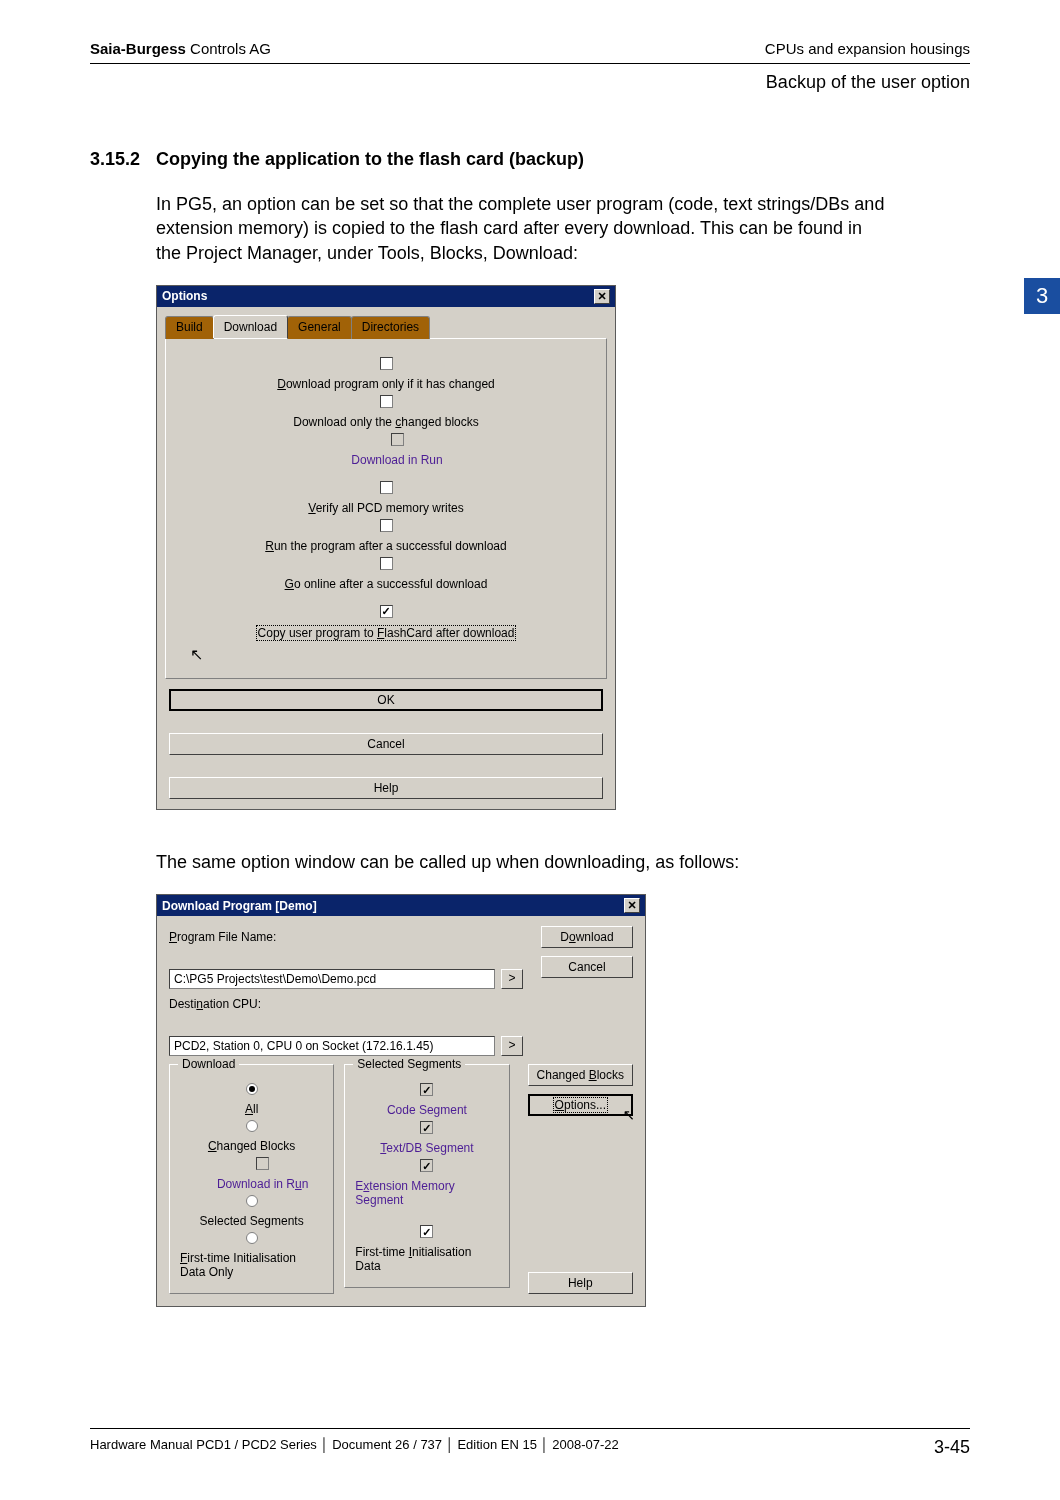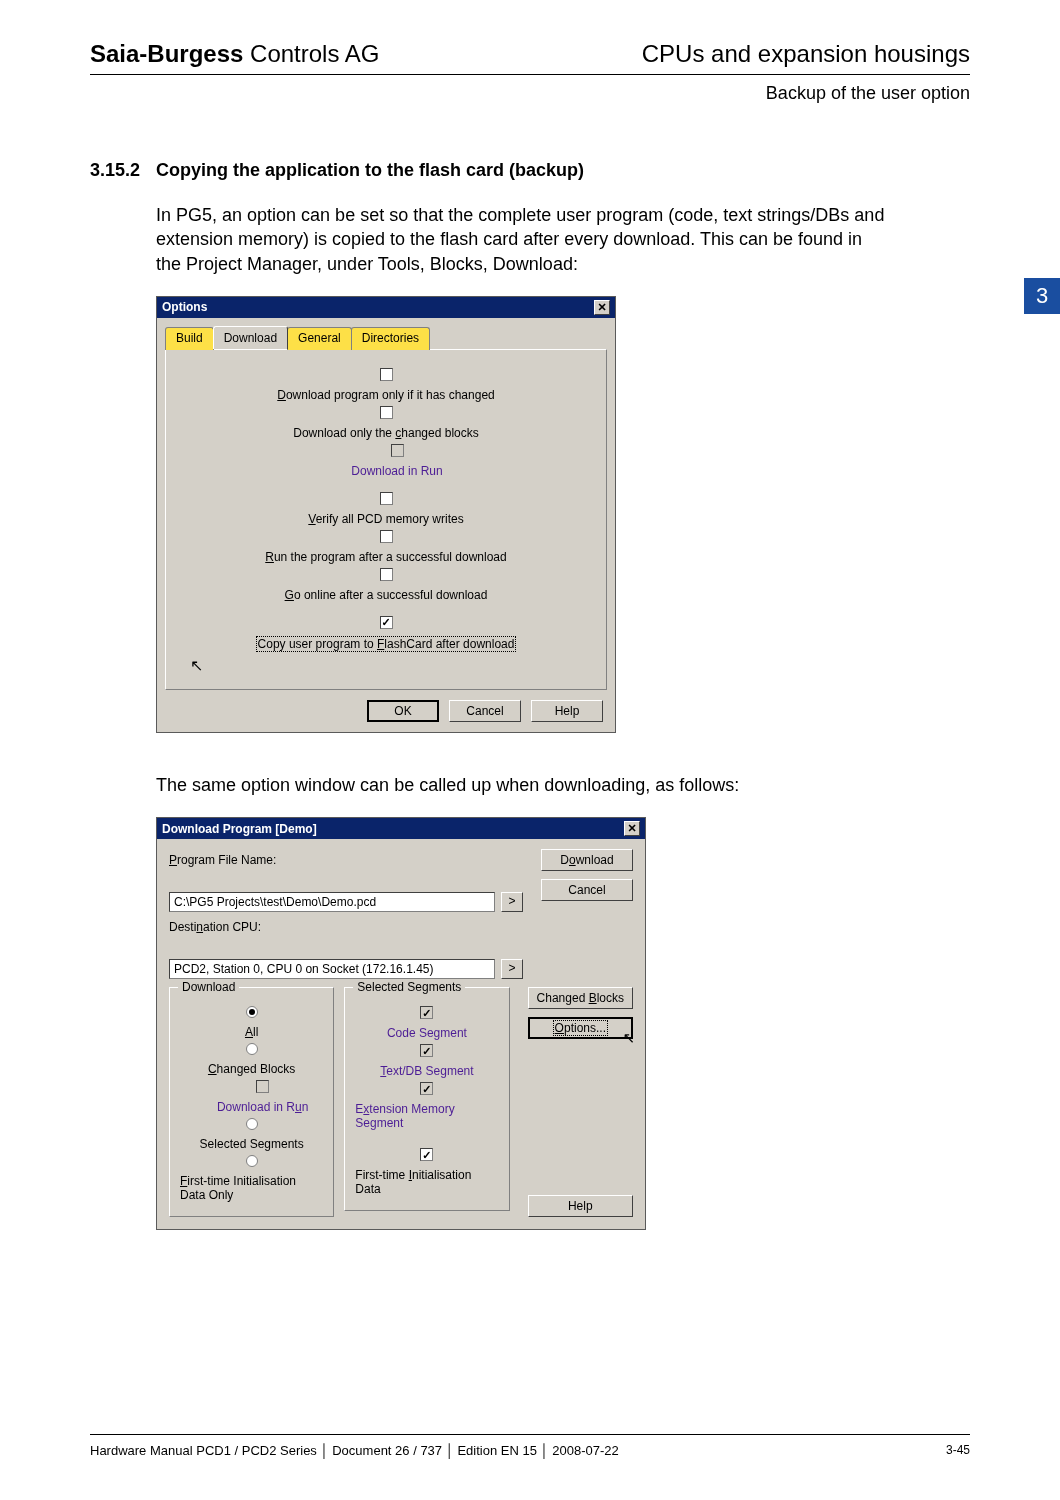--- a/index.html
+++ b/index.html
@@ -15,21 +15,21 @@
   .page {
     position: absolute;
     top: 40px;
     left: 90px;
     width: 880px;
   }
   .hdr-row {
     display: flex;
     justify-content: space-between;
     align-items: baseline;
-    font-size: 24px;
+    font-size: 15px;
     padding-bottom: 6px;
     border-bottom: 1.5px solid #000;
   }
   .hdr-left b { font-weight: bold; }
   .subhdr {
     text-align: right;
     font-size: 18px;
     margin-top: 8px;
   }
   .section-heading {
@@ -88,21 +88,21 @@
     font-family: Arial;
     font-size: 11px;
     line-height: 12px;
     text-align: center;
     font-weight: bold;
   }
   .tabs { padding: 8px 8px 0 8px; position: relative; }
   .tabstrip { display: flex; gap: 0; position: relative; z-index: 2; }
   .tab {
     padding: 3px 10px;
-    background: #fde047;
+    background: #a16207;
     border: 1px solid #808080;
     border-bottom: none;
     border-top-left-radius: 3px;
     border-top-right-radius: 3px;
     margin-right: -1px;
     position: relative;
     top: 1px;
     color: #000;
   }
   .tab.active {
@@ -148,23 +148,24 @@
     background: #fff;
     border: 1px solid #808080;
     display: inline-flex;
     align-items: center; justify-content: center;
     flex: none;
   }
   .radio.checked::after { content: ""; width:6px; height:6px; background:#000; border-radius:50%; }
   .u { text-decoration: underline; }
   .btnrow {
     display: flex;
-    gap: 10px;
+    gap: 22px;
     justify-content: flex-end;
     padding: 10px 12px;
+    flex-direction: column;
   }
   .btn {
     min-width: 72px;
     padding: 3px 8px;
     background: #d4d0c8;
     border: 1px solid #fff;
     border-right-color:#404040;
     border-bottom-color:#404040;
     text-align: center;
     font-size: 12px;
@@ -220,21 +221,21 @@
     bottom: 42px;
     left: 90px;
     width: 880px;
     border-top: 1.5px solid #000;
     padding-top: 8px;
     display: flex;
     justify-content: space-between;
     font-size: 13px;
     margin-top: 16px;
   }
-  .page-num { font-size: 12px; }
+  .page-num { font-size: 18px; }
 </style>
 </head>
 <body>
 
 <div class="page">
 
   <div class="hdr-row">
     <span class="hdr-left">
       <b>Saia-Burgess</b><span> Controls AG</span>
     </span>

